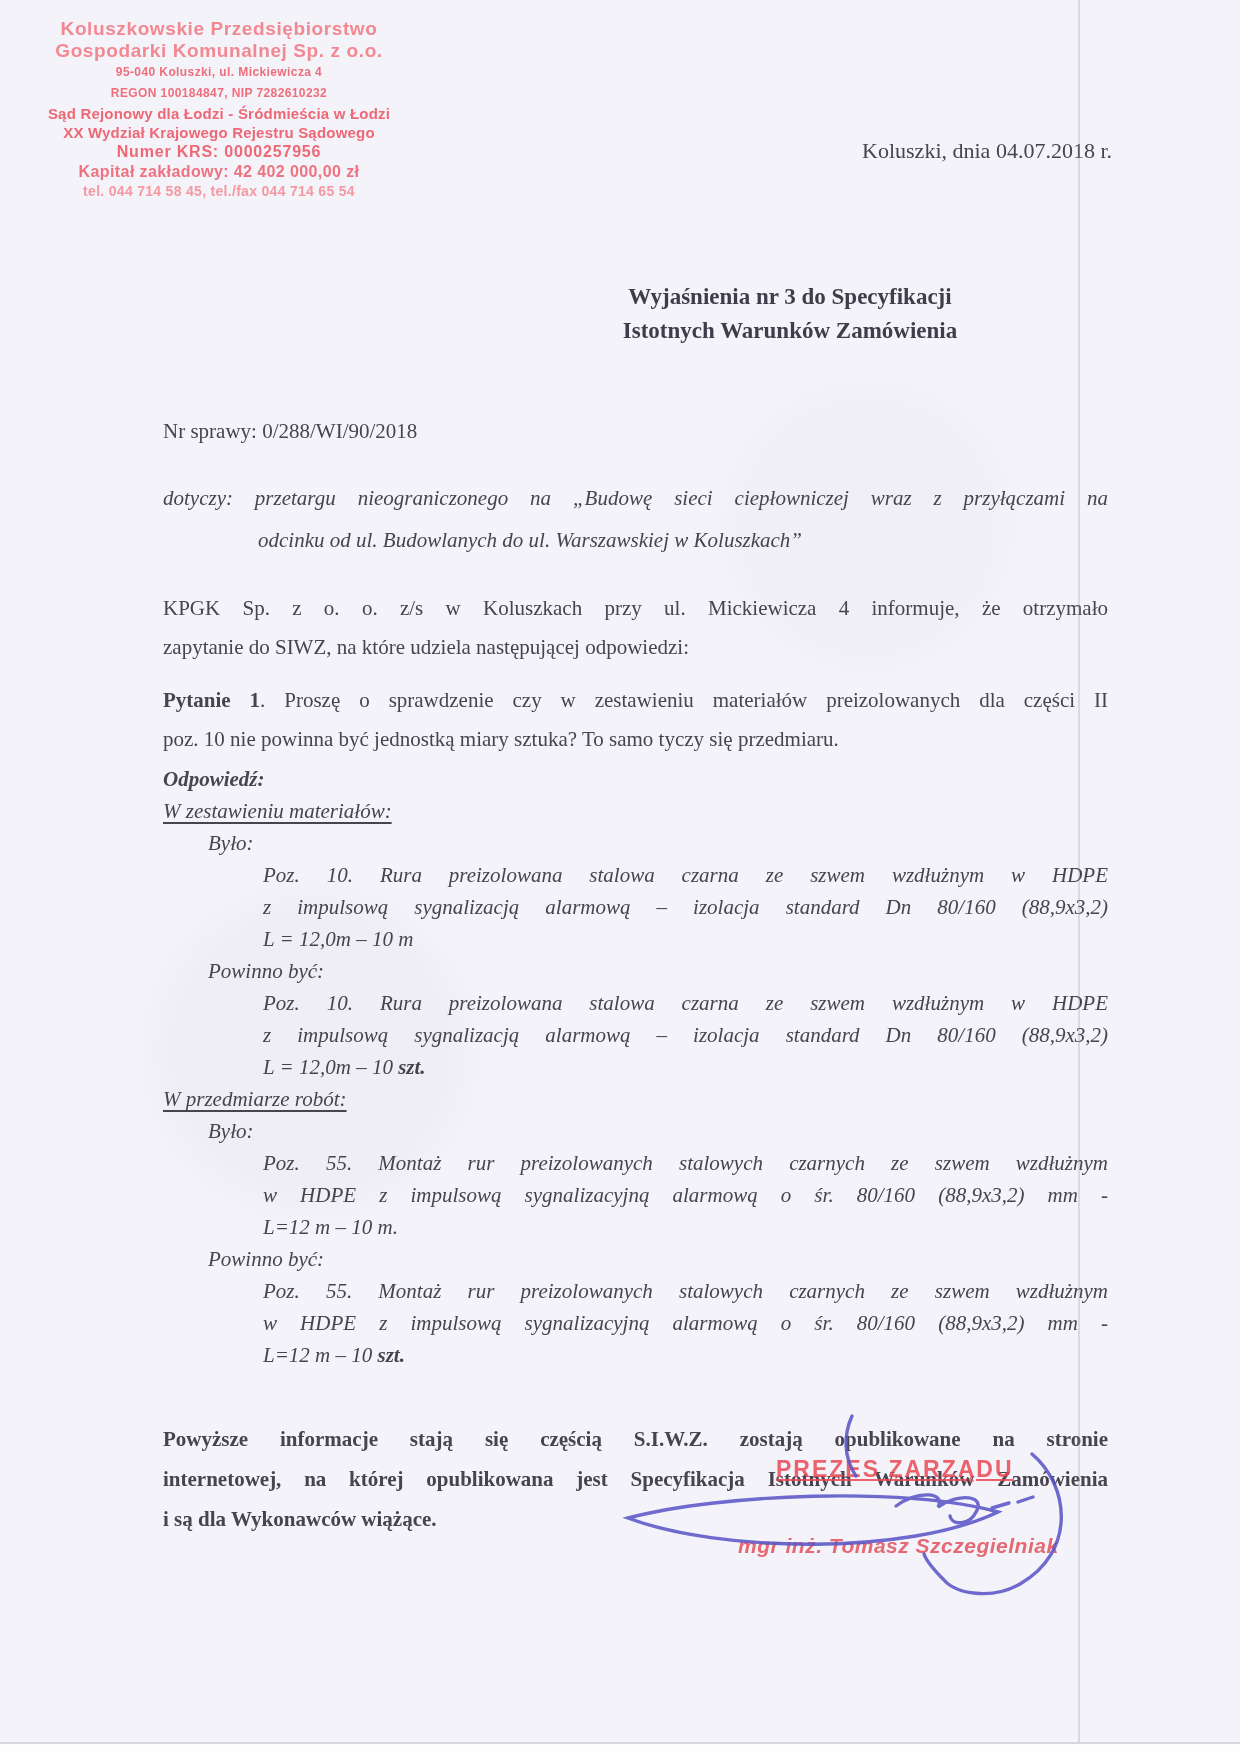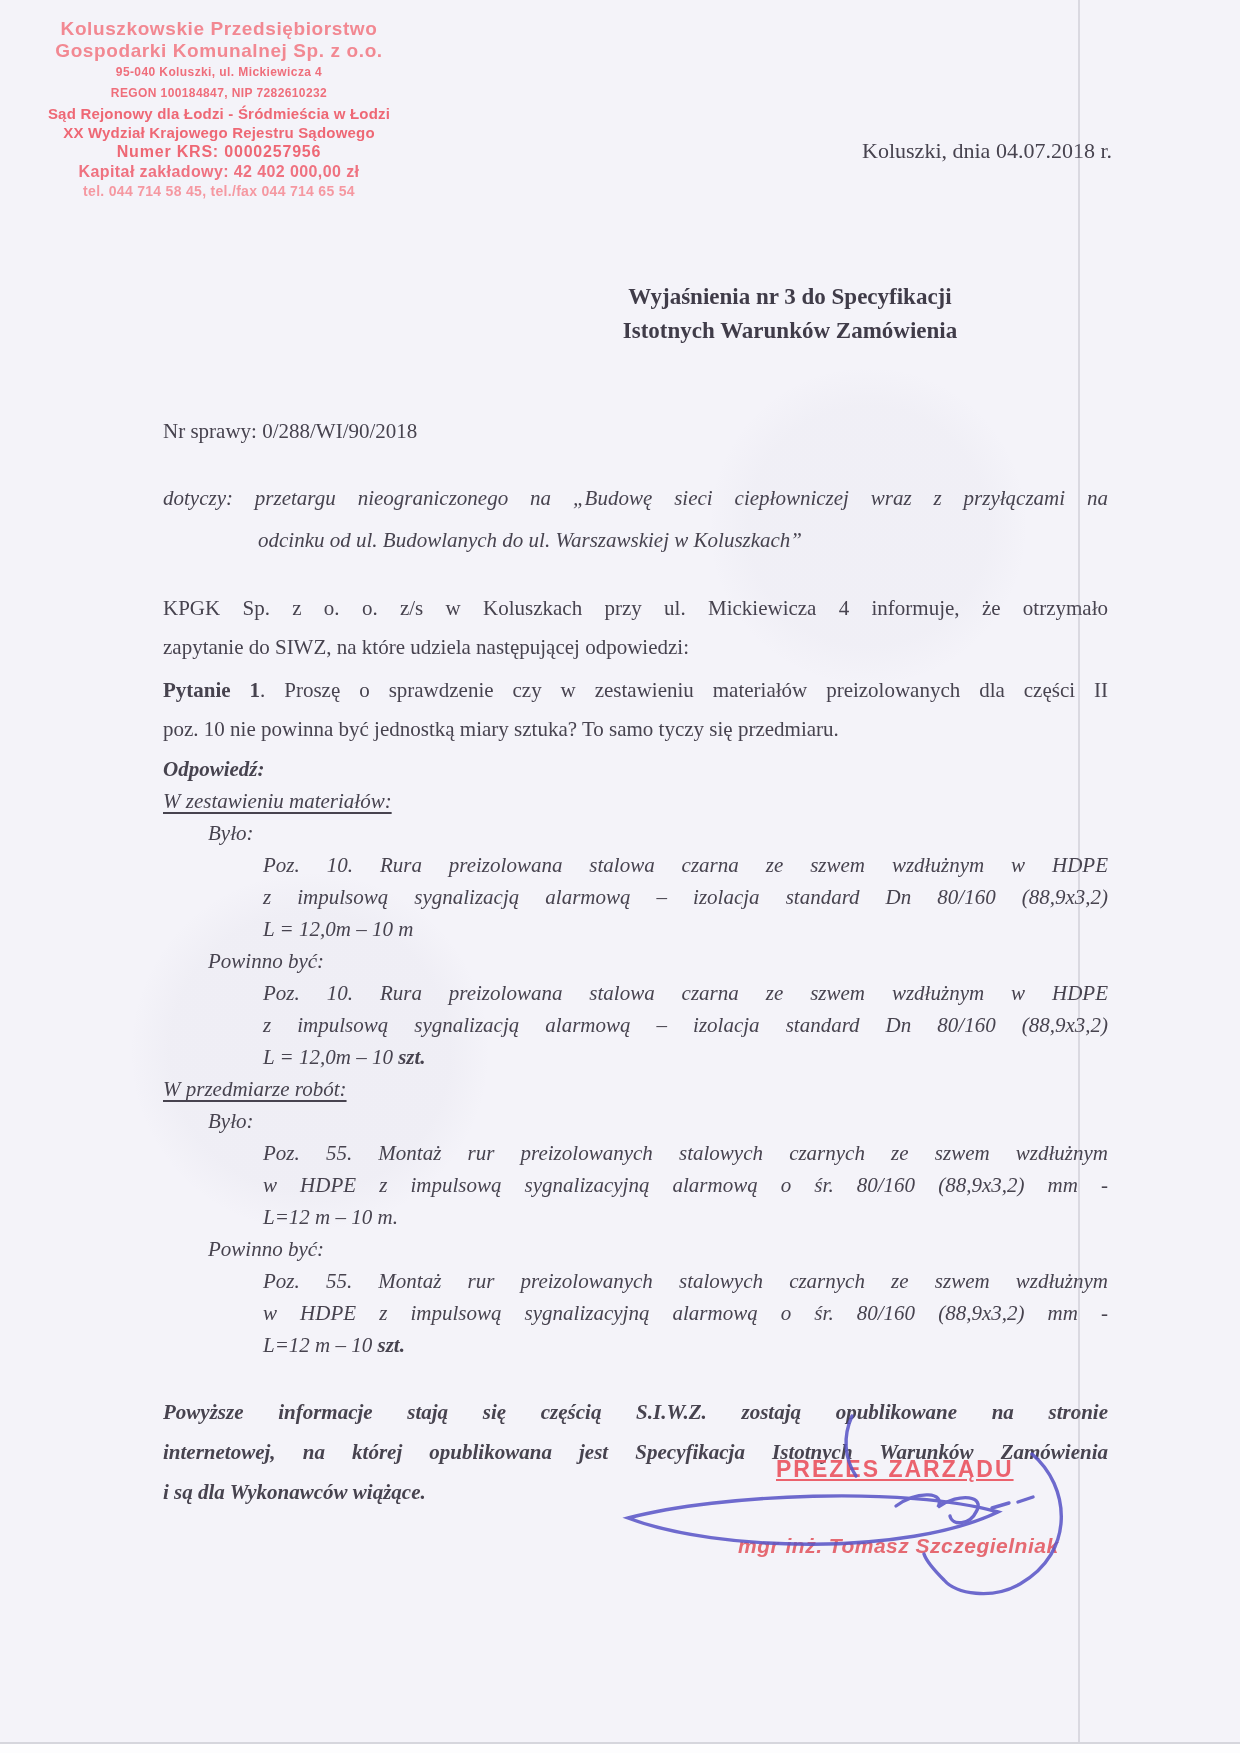--- a/index.html
+++ b/index.html
@@ -29,26 +29,26 @@
     position:absolute; left:480px; top:280px; width:620px; text-align:center;
     font-size:23px; font-weight:bold; line-height:34px; color:#403c49;
   }
   
   .body{position:absolute; left:163px; top:412px; width:945px; font-size:21px;}
   .ln{line-height:39px;}
   .jl{text-align:justify; text-align-last:justify;}
   .it{font-style:italic;}
   .bd{font-weight:bold;}
   .sub2{padding-left:95px;}
-  .mt26{margin-top:26px;} .mt28{margin-top:28px;} .mt14{margin-top:4px;} .mt4{margin-top:4px;}
+  .mt26{margin-top:26px;} .mt28{margin-top:28px;} .mt14{margin-top:14px;} .mt4{margin-top:4px;}
   .ans{font-style:italic; line-height:32px;}
   .ind1{padding-left:45px;}
   .pozblock{margin-left:100px; width:845px;}
   .uhed{text-decoration:underline; text-underline-offset:4px;}
-  .closing{font-weight:bold; font-style:italic; line-height:40px; margin-top:31px;}
+  .closing{font-weight:bold; line-height:40px; margin-top:48px;}
   
   .sig{position:absolute; left:600px; top:1412px; width:480px; height:230px;}
   .seal-title{
     position:absolute; left:176px; top:44px;
     font-family:"Liberation Sans", sans-serif; font-weight:bold; font-size:23px;
     letter-spacing:2px; color:rgba(233,72,85,0.85); white-space:nowrap;text-decoration:underline;
   }
   .seal-name{
     position:absolute; left:138px; top:122px;
     font-family:"Liberation Sans", sans-serif; font-weight:bold; font-style:italic;

